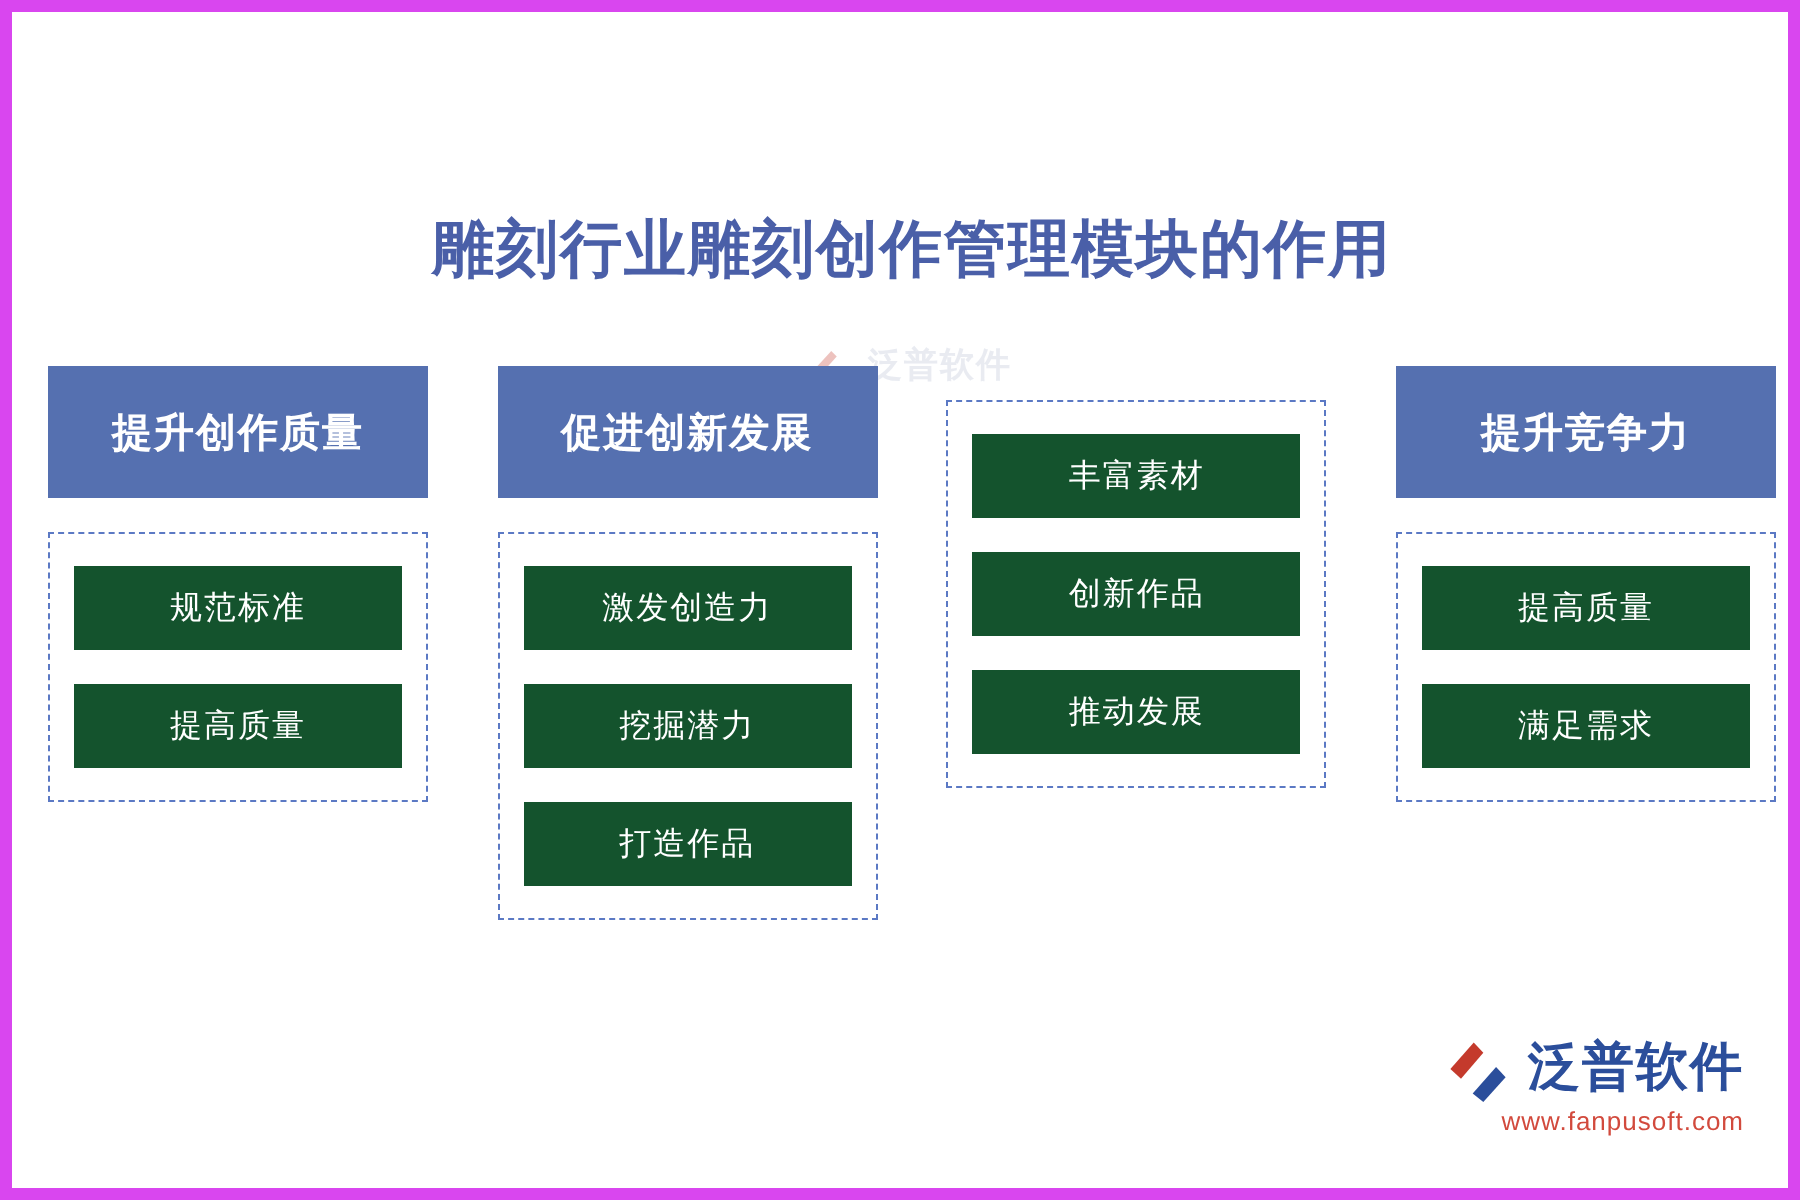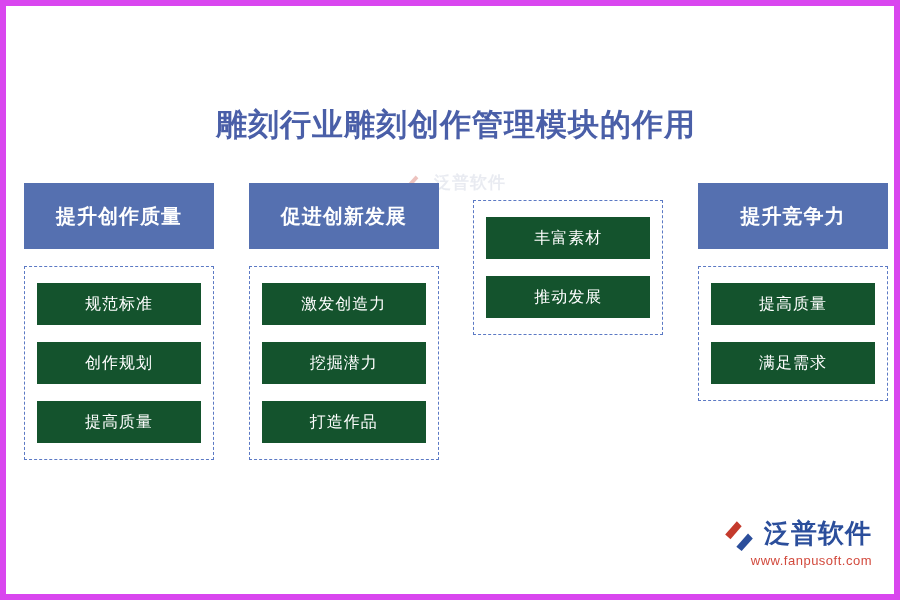--- a/index.html
+++ b/index.html
@@ -155,37 +155,37 @@
     </span>
     <span class="wm-text">泛普软件</span>
   </div>
 
   <div class="columns">
 
     <div class="column">
       <div class="col-header">提升创作质量</div>
       <div class="col-body">
         <div class="item">规范标准</div>
-        <div class="item">创作规划</div>
         <div class="item">提高质量</div>
       </div>
     </div>
 
     <div class="column">
       <div class="col-header">促进创新发展</div>
       <div class="col-body">
         <div class="item">激发创造力</div>
         <div class="item">挖掘潜力</div>
         <div class="item">打造作品</div>
       </div>
     </div>
 
     <div class="column">
       <div class="col-body">
         <div class="item">丰富素材</div>
+        <div class="item">创新作品</div>
         <div class="item">推动发展</div>
       </div>
     </div>
 
     <div class="column">
       <div class="col-header">提升竞争力</div>
       <div class="col-body">
         <div class="item">提高质量</div>
         <div class="item">满足需求</div>
       </div>

